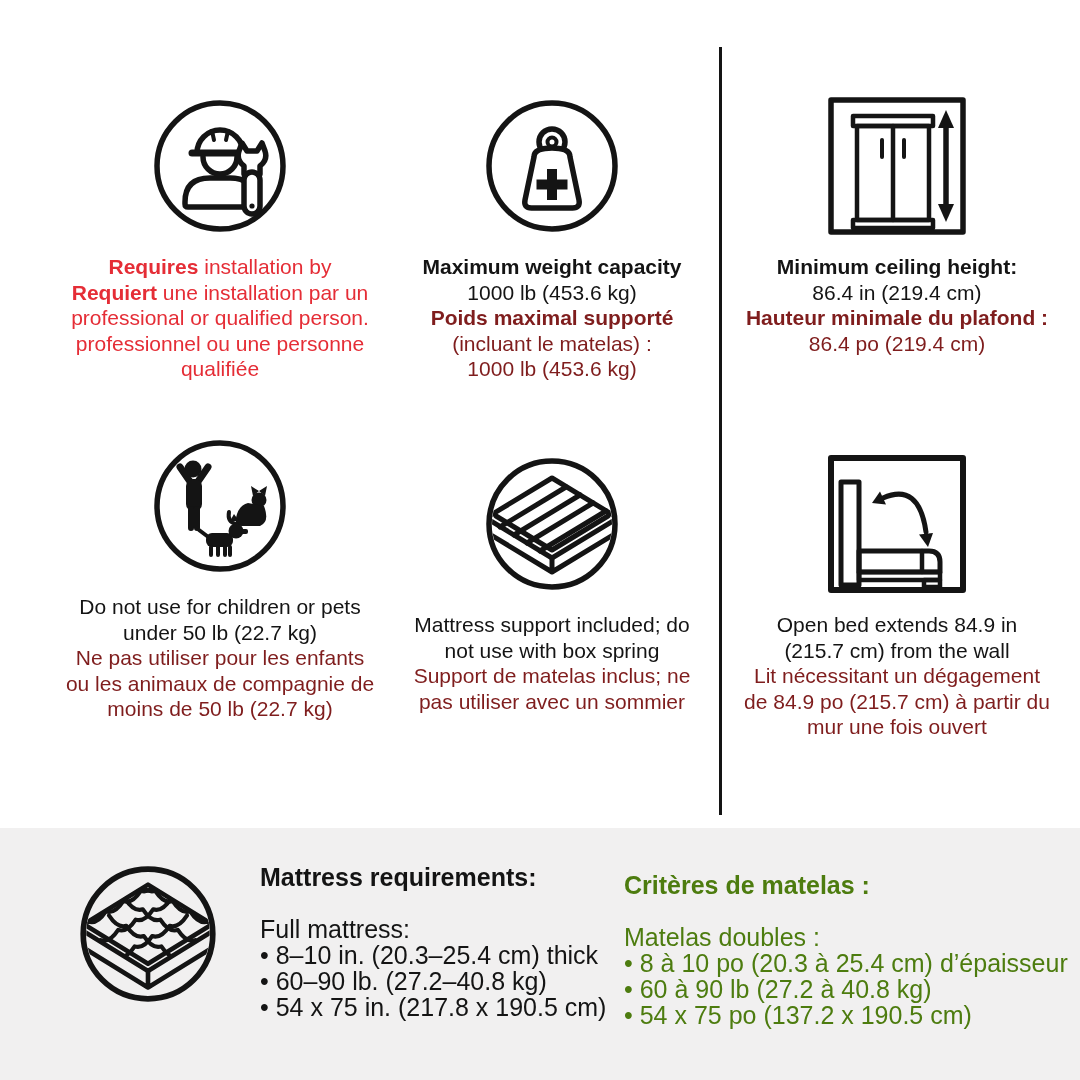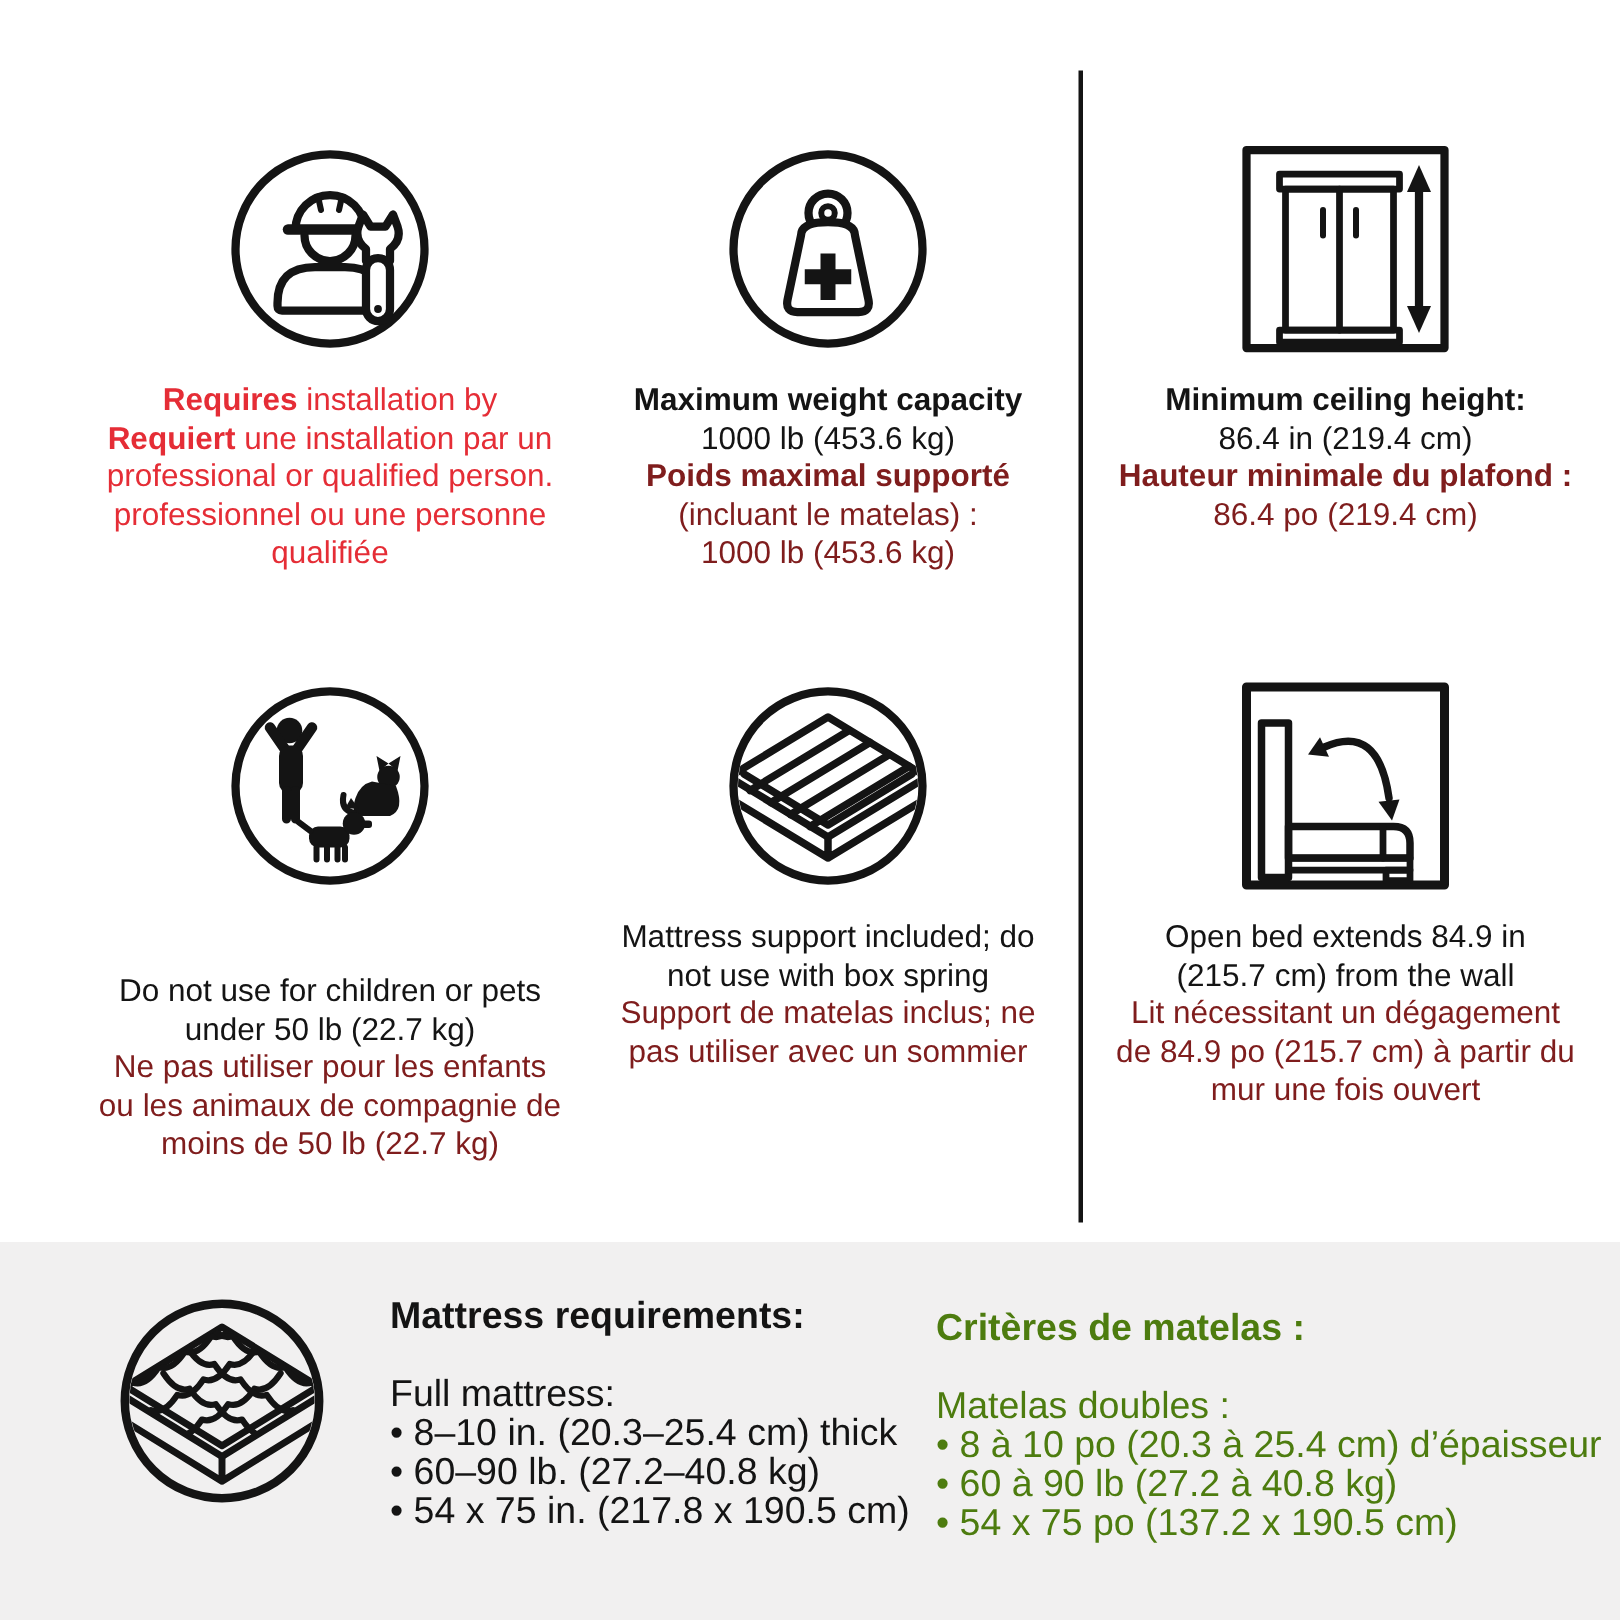--- a/index.html
+++ b/index.html
@@ -6,21 +6,21 @@
   html,body{margin:0;padding:0;}
   body{
     width:1080px;height:1080px;position:relative;overflow:hidden;
     background:#ffffff;color:#141414;
     font-family:"Liberation Sans","DejaVu Sans",sans-serif;
   }
   .block{position:absolute;display:flex;flex-direction:column;align-items:center;}
   .b1{left:40px;top:96px;width:360px;}
   .b2{left:382px;top:96px;width:340px;}
   .b3{left:725px;top:96px;width:344px;}
-  .b4{left:40px;top:454px;width:360px;gap:36px;}
+  .b4{left:40px;top:436px;width:360px;}
   .b5{left:382px;top:454px;width:340px;}
   .b6{left:725px;top:454px;width:344px;}
   .icon{height:140px;margin-bottom:18px;}
   .txt{font-size:21px;line-height:25.5px;text-align:center;}
   .line{white-space:nowrap;}
   .bold{font-weight:700;}
   .red{color:#e52d36;}
   .gray{color:#7f1d1d;}
   .divider{position:absolute;left:719px;top:47px;width:3px;height:768px;background:#141414;}
   .band{position:absolute;left:0;top:828px;width:1080px;height:252px;background:#f1f0f0;}

